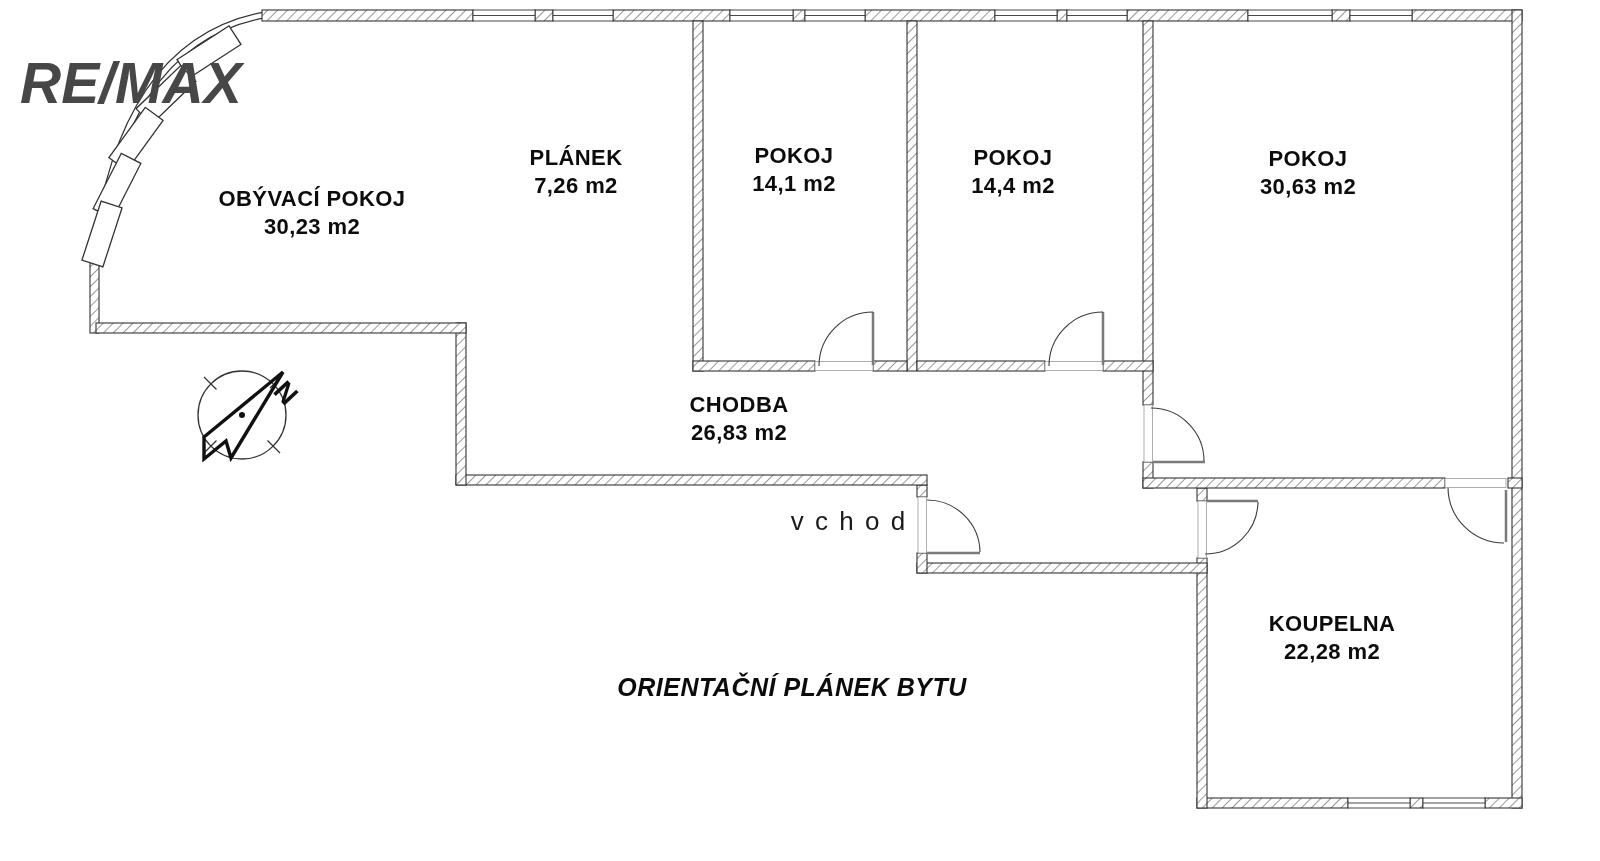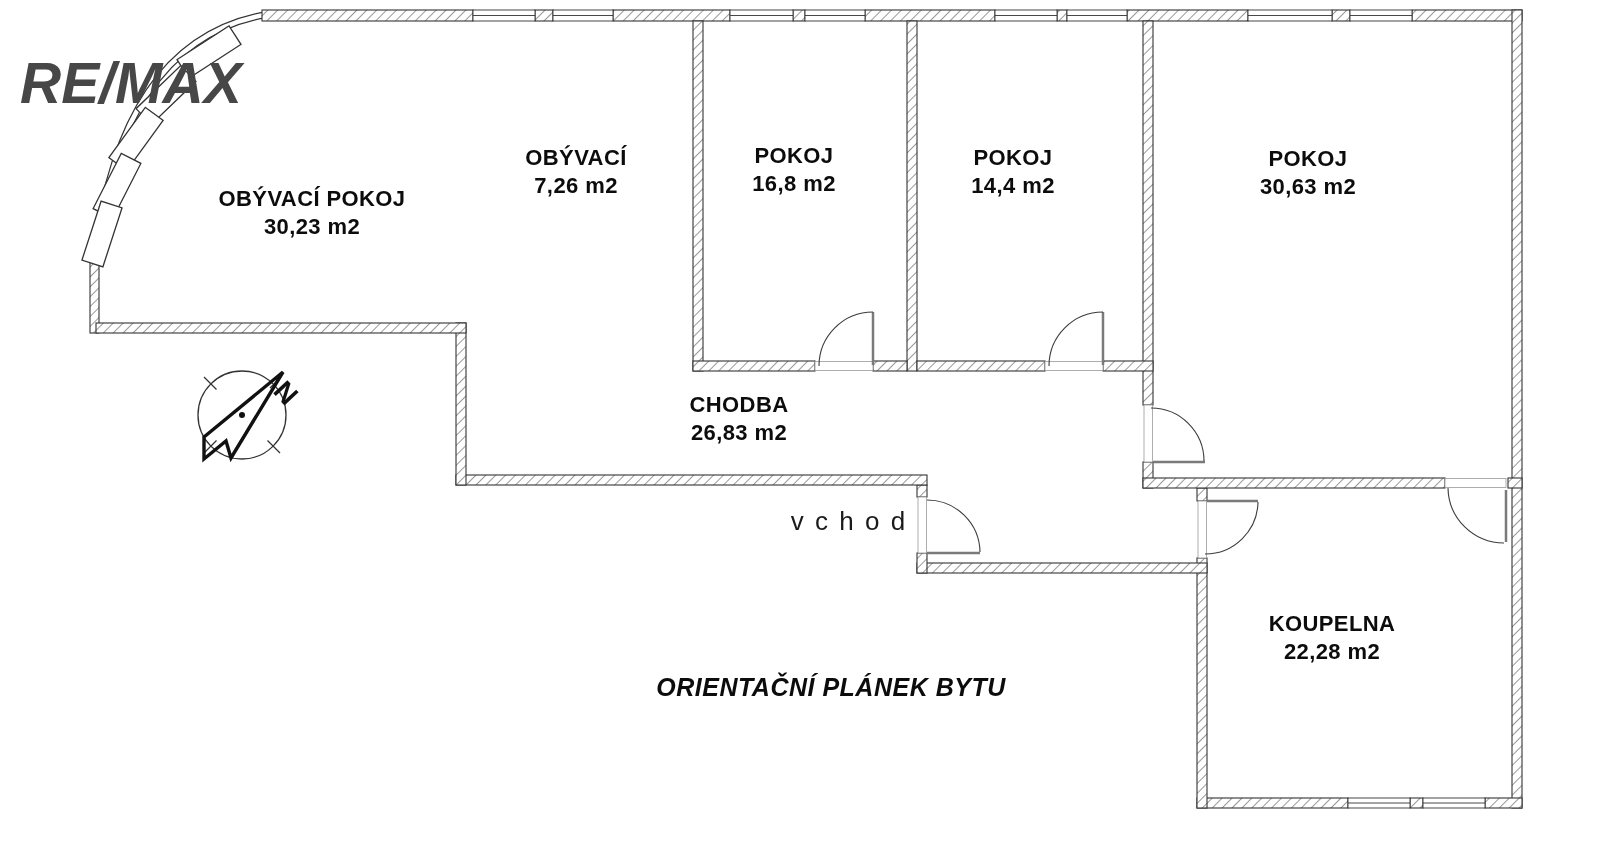--- a/index.html
+++ b/index.html
@@ -7,21 +7,21 @@
          font-family:"Liberation Sans",sans-serif;}
   #plan-svg{position:absolute;left:0;top:0;}
   .room-label{position:absolute;transform:translate(-50%,-50%);text-align:center;
               font-weight:bold;font-size:22px;line-height:28px;color:#0c0c0c;
               white-space:nowrap;letter-spacing:.4px;}
   .brand{position:absolute;left:8px;top:55px;font-size:57px;font-weight:bold;
          font-style:italic;color:#474747;letter-spacing:0;line-height:1;margin-left:12px;}
   .entrance-label{position:absolute;transform:translate(-50%,-50%);
                   font-size:26px;color:#1a1a1a;white-space:nowrap;letter-spacing:2px;}
   .caption{position:absolute;transform:translate(-50%,-50%);font-weight:bold;
-           font-style:italic;font-size:25px;color:#0c0c0c;white-space:nowrap;letter-spacing:.5px;margin-left:39px;}
+           font-style:italic;font-size:25px;color:#0c0c0c;white-space:nowrap;letter-spacing:.5px;}
 </style>
 </head>
 <body>
 
 <div id="stage">
 
   <svg id="plan-svg" width="1600" height="861" viewBox="0 0 1600 861">
     <defs>
       <pattern id="hatch" width="7" height="7" patternUnits="userSpaceOnUse" patternTransform="rotate(45)">
         <rect width="7" height="7" fill="#ffffff"></rect>
@@ -164,26 +164,26 @@
     </g>
   </svg>
 
   <div class="brand">RE/MAX</div>
 
   <div class="room-label" style="left:312px;top:172px;margin-top:41px;">
     <span>OBÝVACÍ POKOJ</span><br>
     <span>30,23 m2</span>
   </div>
   <div class="room-label" style="left:576px;top:172px;">
-    <span>OBÝVACÍ</span><br>
+    <span>PLÁNEK</span><br>
     <span>7,26 m2</span>
   </div>
   <div class="room-label" style="left:794px;top:170px;">
     <span>POKOJ</span><br>
-    <span>16,8 m2</span>
+    <span>14,1 m2</span>
   </div>
   <div class="room-label" style="left:1013px;top:172px;">
     <span>POKOJ</span><br>
     <span>14,4 m2</span>
   </div>
   <div class="room-label" style="left:1308px;top:173px;">
     <span>POKOJ</span><br>
     <span>30,63 m2</span>
   </div>
   <div class="room-label" style="left:739px;top:419px;">

